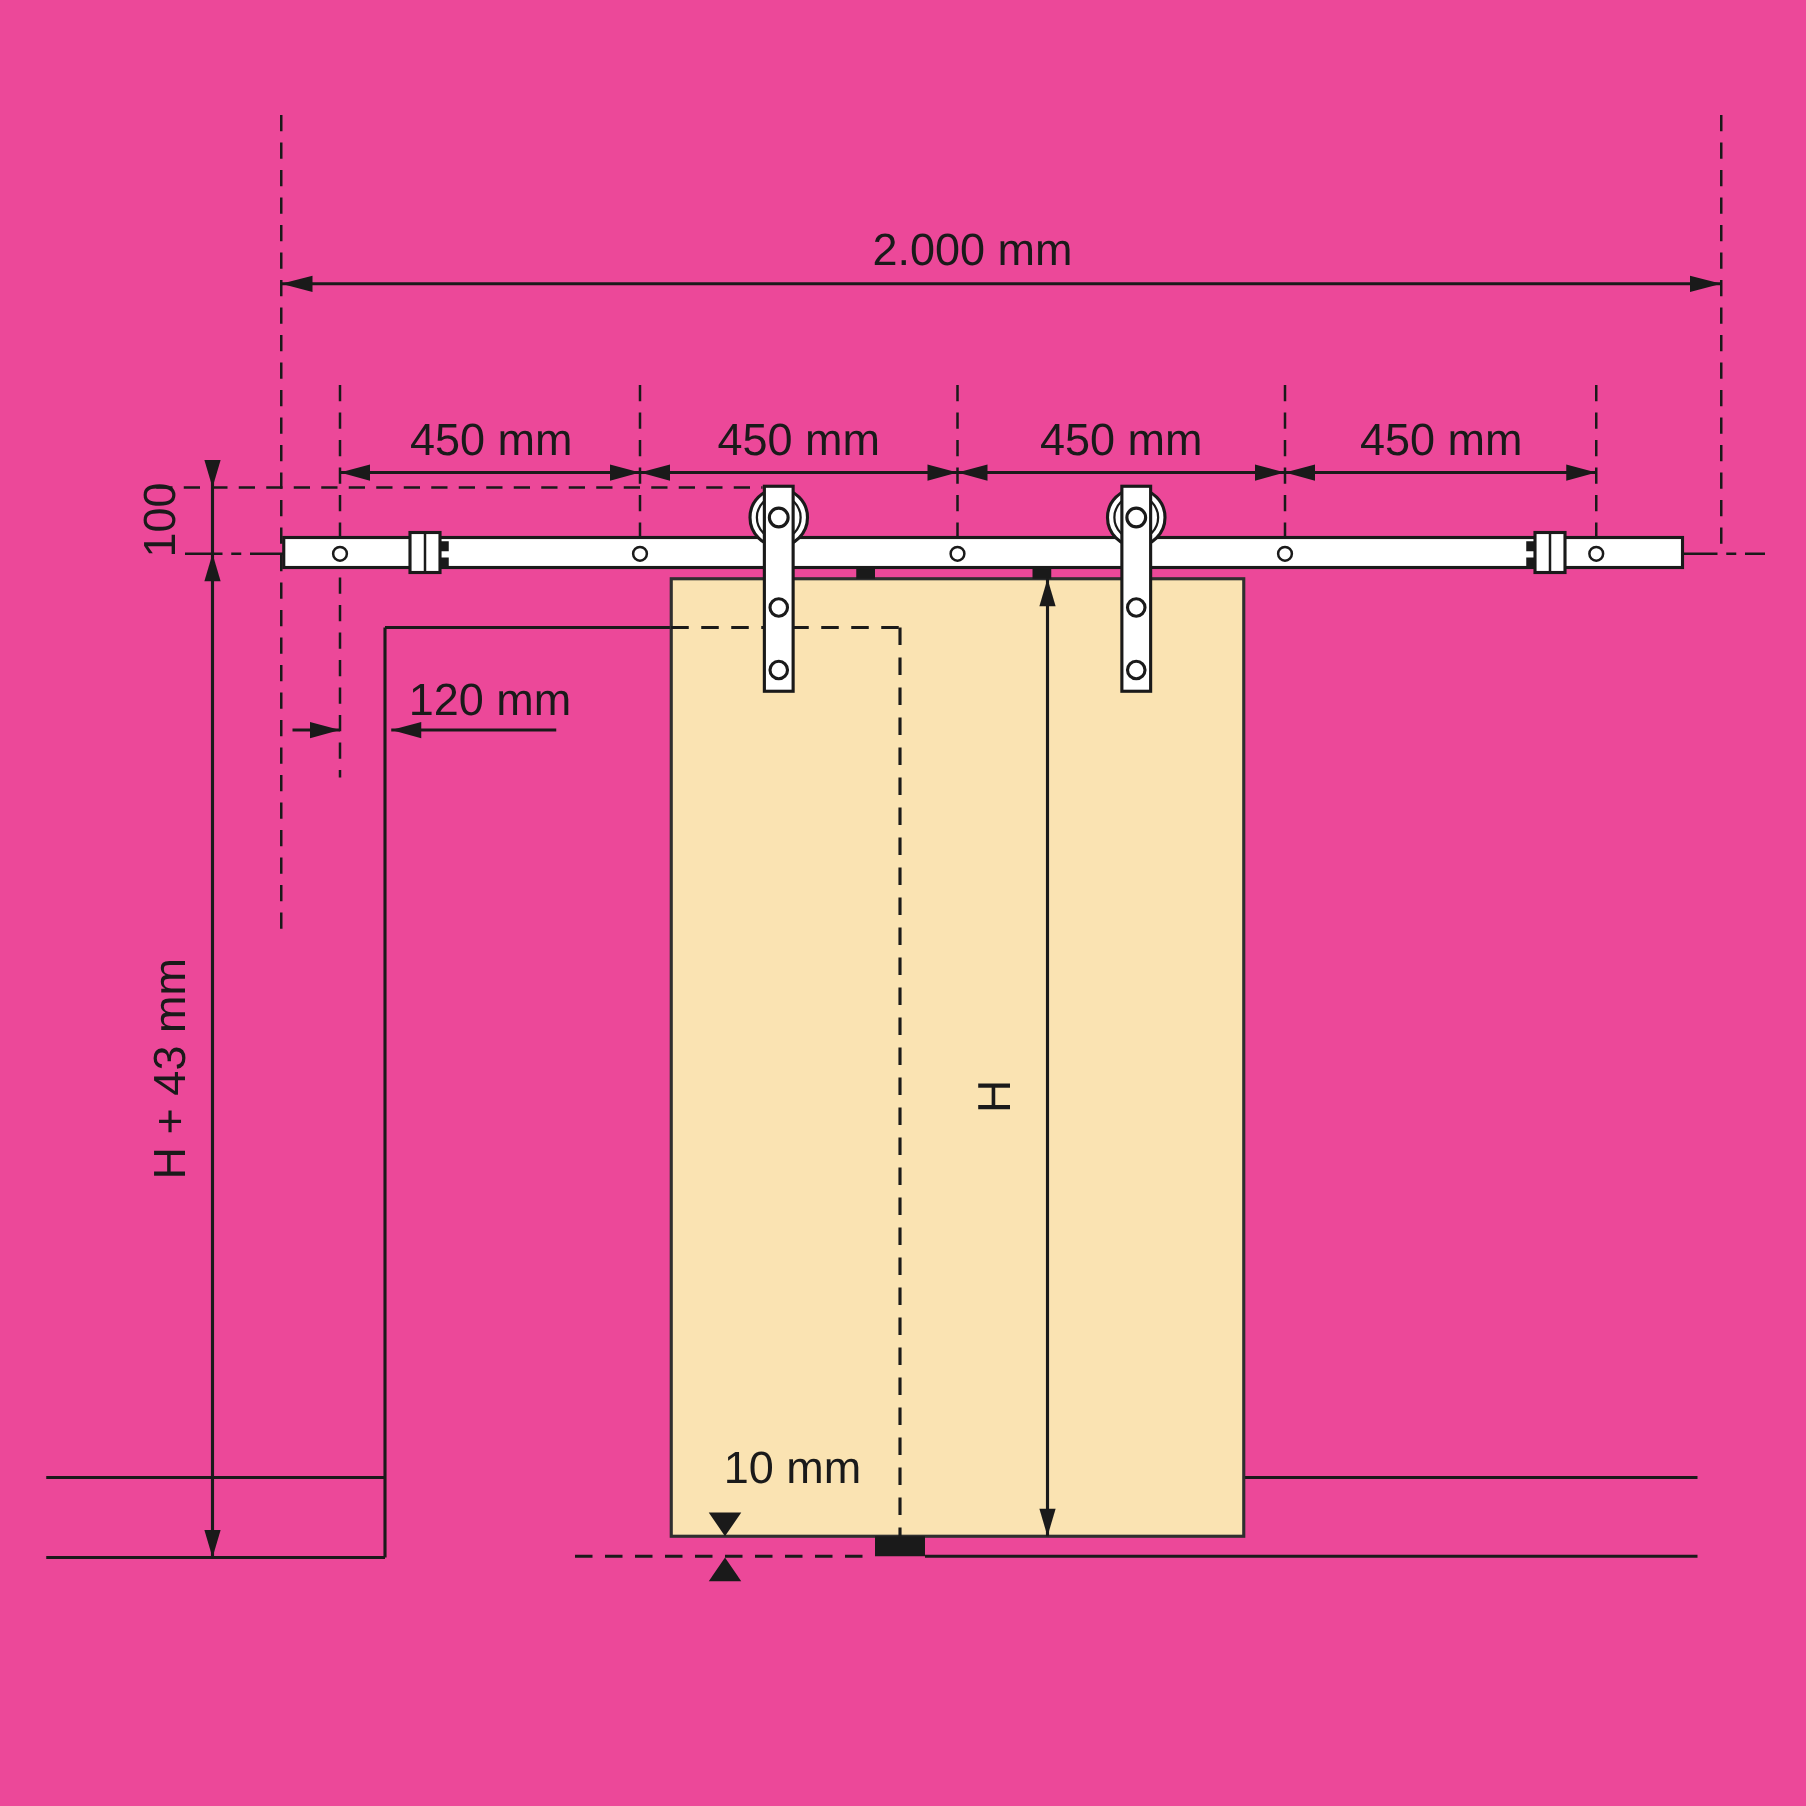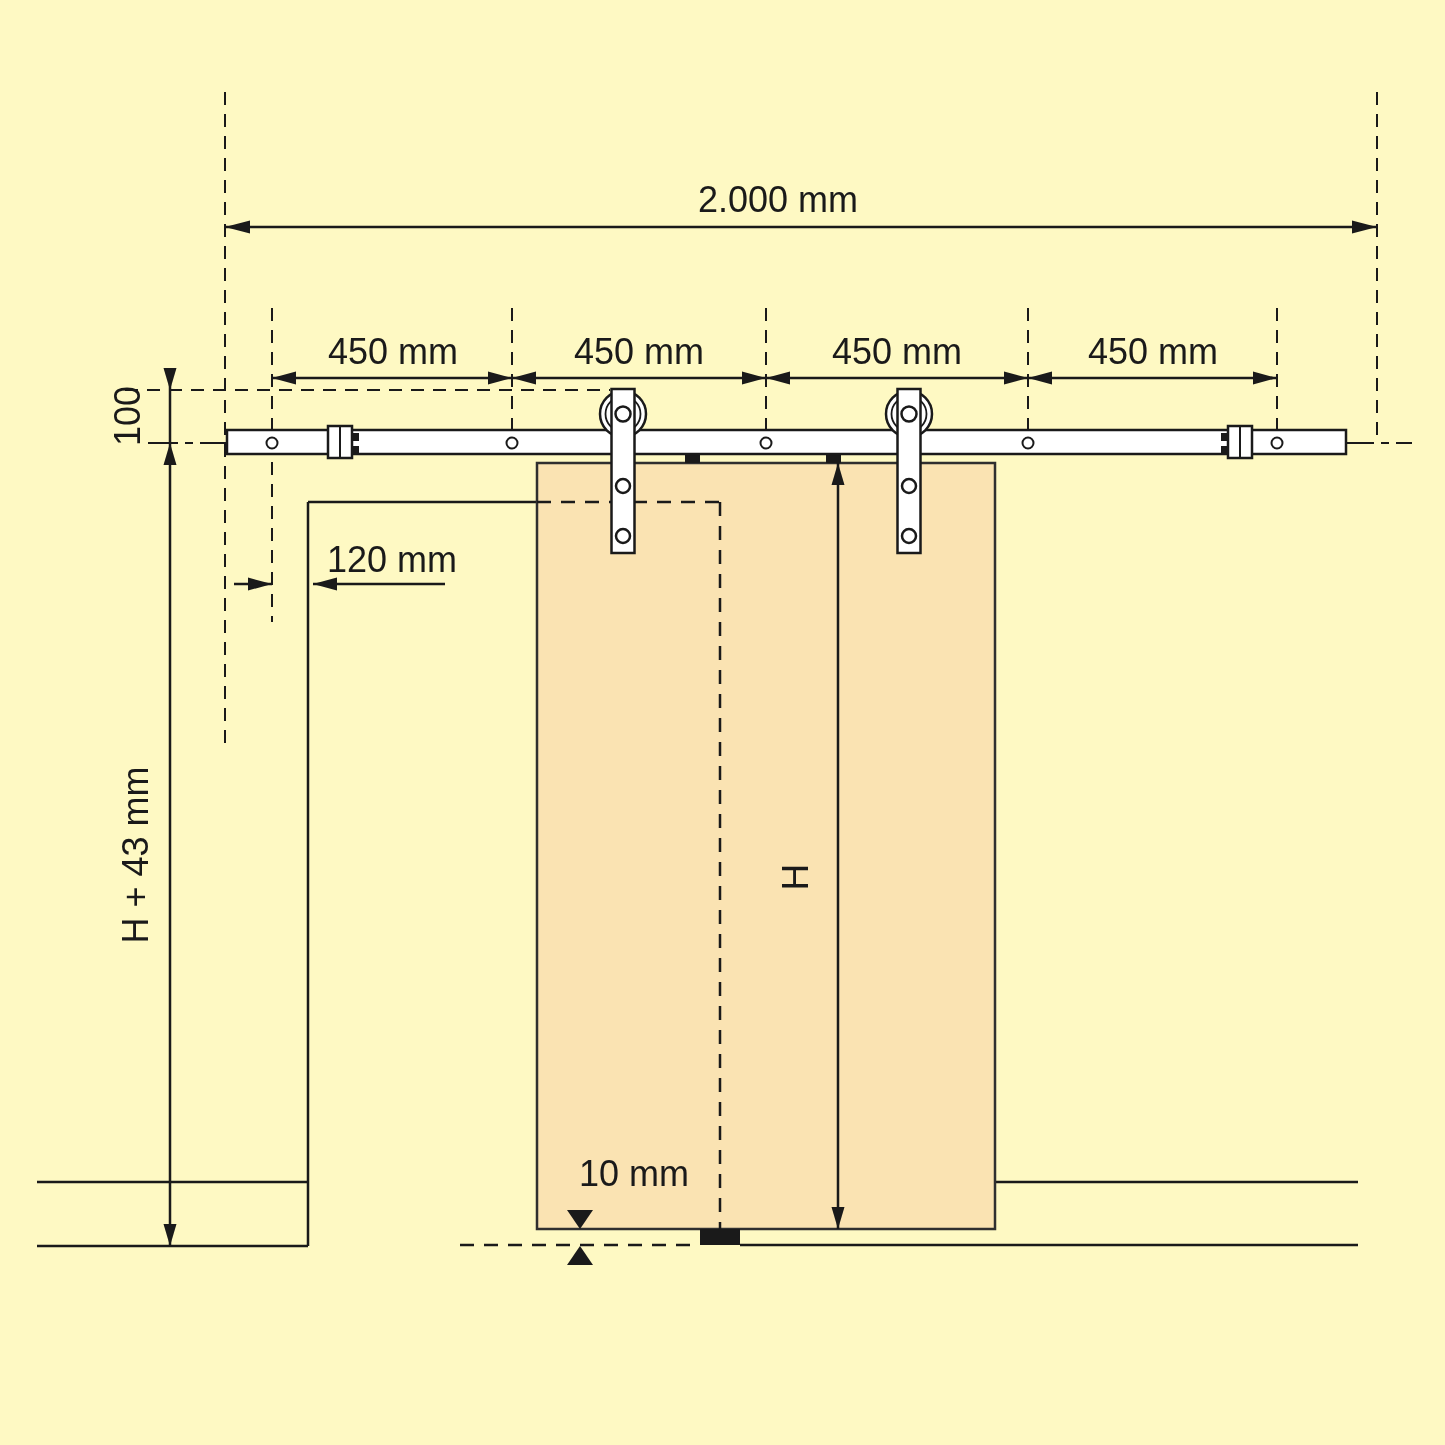--- a/index.html
+++ b/index.html
@@ -1,19 +1,19 @@
 <!DOCTYPE html>
 <html><head>
 <meta charset="utf-8">
 <style>
   html,body{margin:0;padding:0;background:#ffffff;}
   .canvas{
     position:relative;
     width:1445px;height:1445px;
-    background:#fef9c3;
+    background:#ec4899;
     font-family:"Liberation Sans","DejaVu Sans",sans-serif;
   }
   svg{display:block;}
   text{
     font-family:"Liberation Sans","DejaVu Sans",sans-serif;
     fill:#1a1a1a;
   }
   .dim-label{font-size:36px;}
   .dim-label-lg{font-size:37px;}
 </style>

